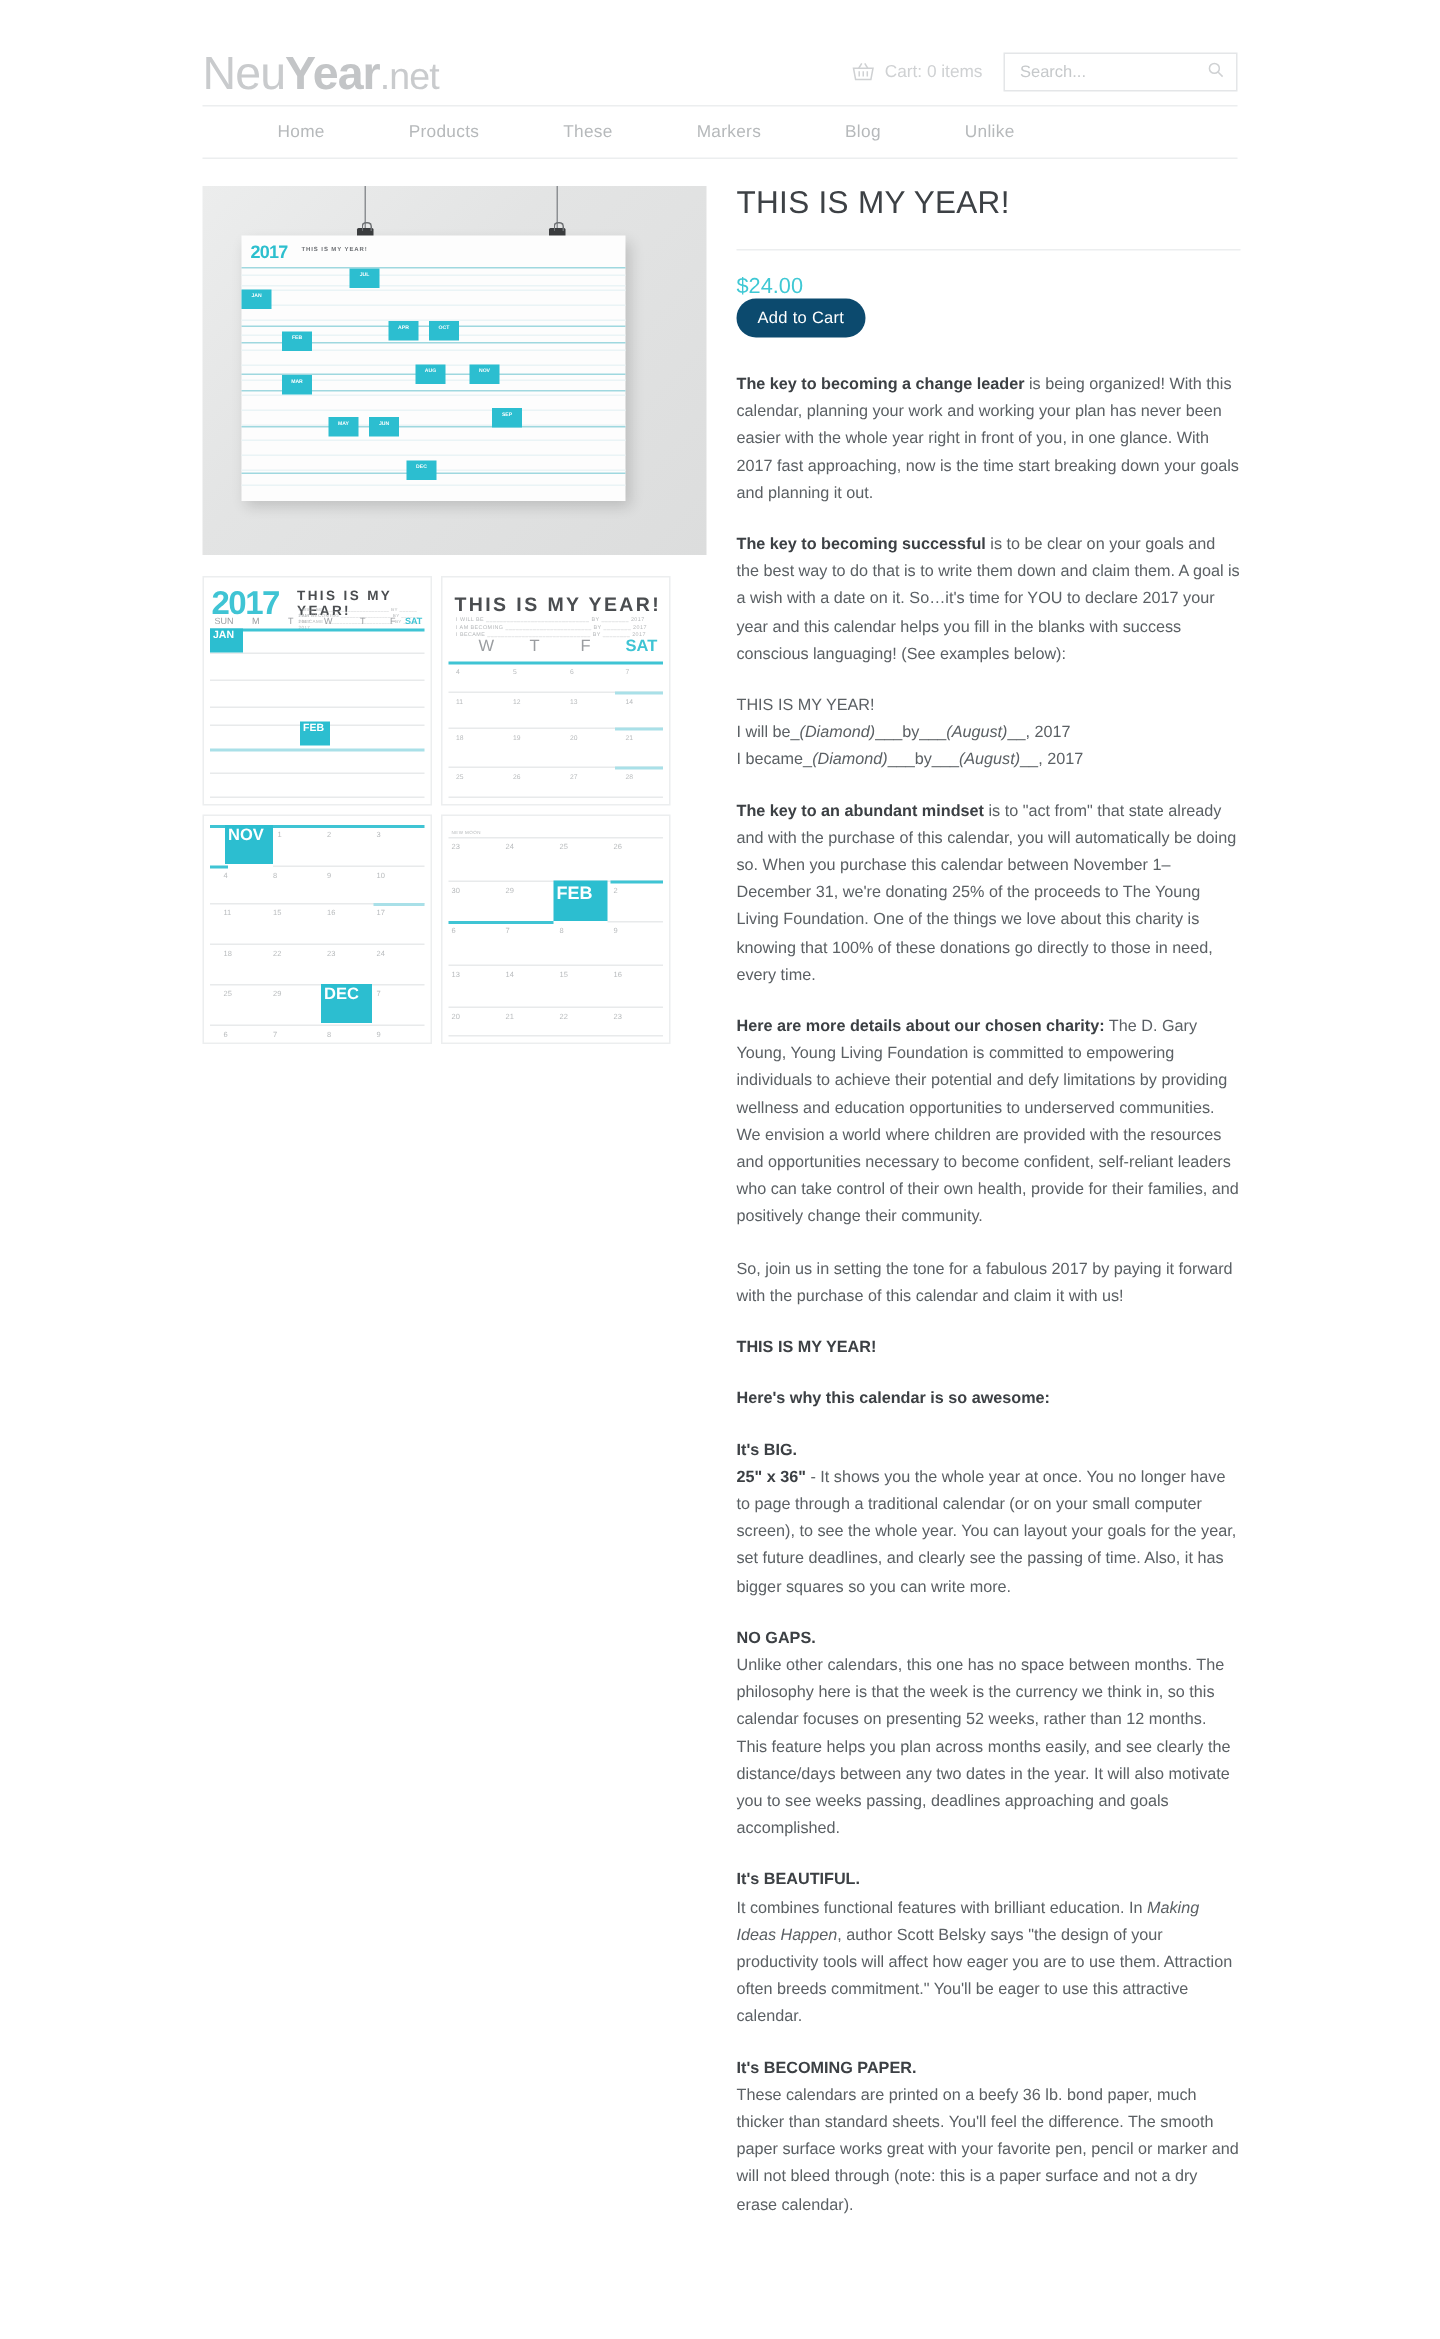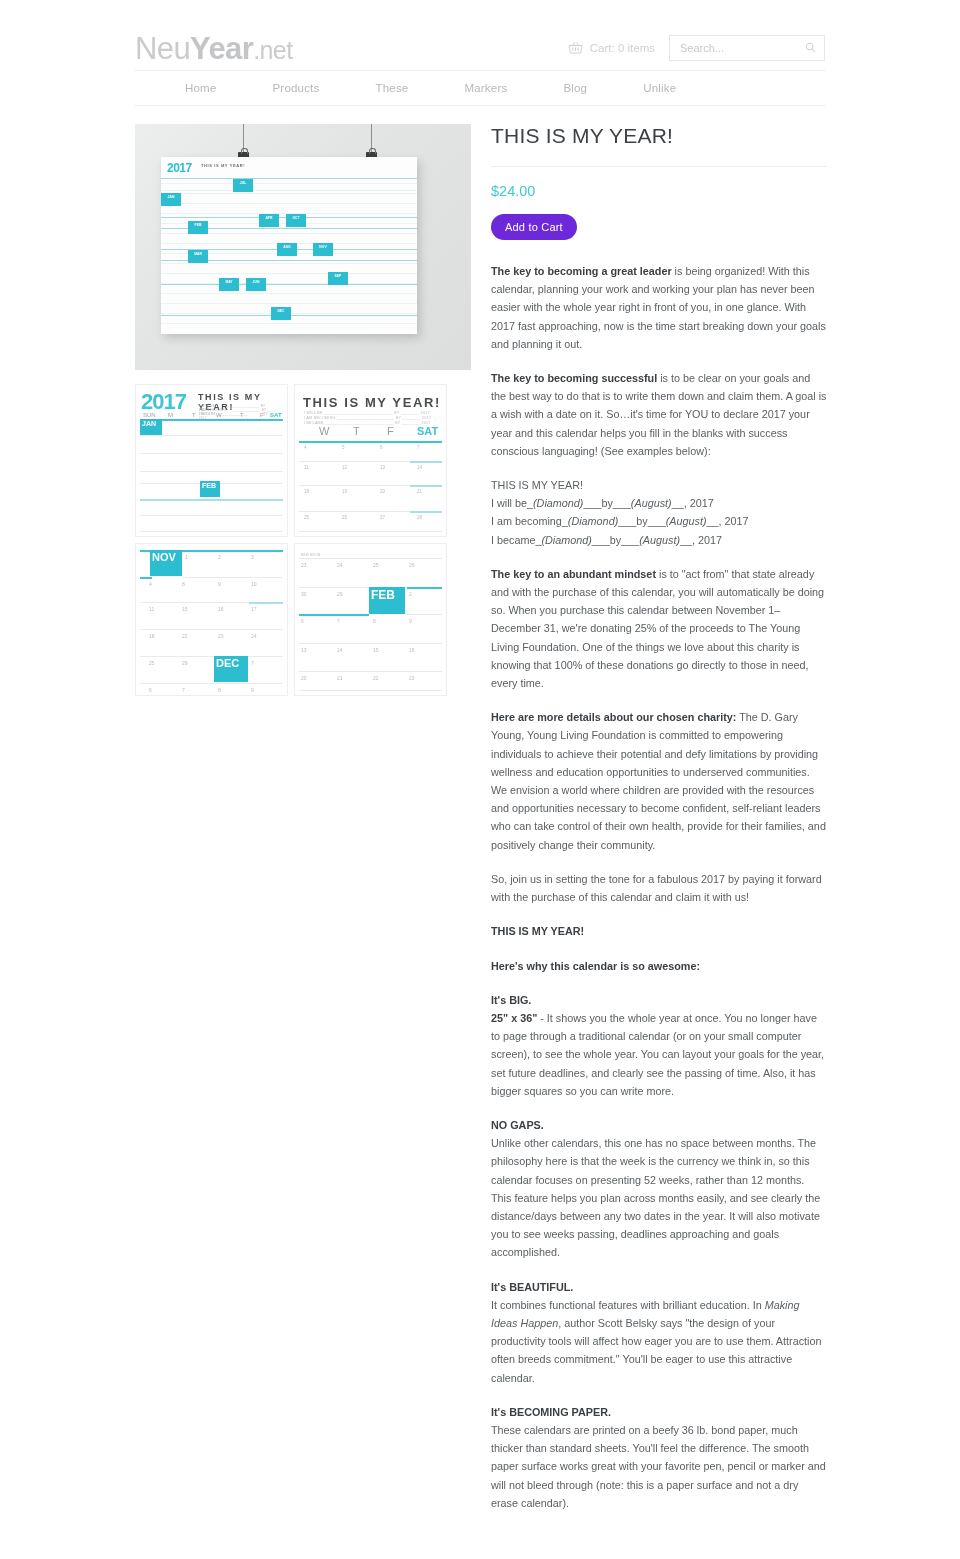--- a/index.html
+++ b/index.html
@@ -130,23 +130,22 @@
 
   
   h1.product-title {
     margin: 0; font-weight: 400; font-size: 21px;
     color: #3d4145; letter-spacing: 0.2px;
     padding-bottom: 18px;
     border-bottom: 1px solid #eceeef;
   }
   .price { color: #3fc8d4; font-size: 14.5px; margin: 16px 0 0; }
   .add-to-cart {
-    margin-top: 15px;
     display: inline-block;
-    background: #6d28d9; color: #fff;
+    background: #0c4a6e; color: #fff;
     border: 0; border-radius: 14px;
     font-family: "Liberation Sans", sans-serif;
     font-size: 11px; padding: 7px 14px;
     cursor: pointer; letter-spacing: .2px;
   }
 
   .desc { margin-top: 22px; font-size: 10.8px; line-height: 18.2px; color: #5b6064; }
   .desc p { margin: 0 0 16px; }
   .desc b, .desc strong { color: #3c4044; font-weight: 700; }
   .desc em { font-style: italic; }
@@ -382,28 +381,27 @@
       </div>
     </div>
 
     <div class="col-right">
       <h1 class="product-title">THIS IS MY YEAR!</h1>
       <div class="price">$24.00</div>
       <button class="add-to-cart">Add to Cart</button>
 
       <div class="desc">
 
-        <p><b>The key to becoming a great leader</b><span> is being organized!  With this calendar, planning your work and working your plan has never been easier with the whole year right in front of you, in one glance. With 2017 fast approaching, now is the time start breaking down your goals and planning it out.</span></p>
+        <p><b>The key to becoming a change leader</b><span> is being organized!  With this calendar, planning your work and working your plan has never been easier with the whole year right in front of you, in one glance. With 2017 fast approaching, now is the time start breaking down your goals and planning it out.</span></p>
 
         <p><b>The key to becoming successful</b><span> is to be clear on your goals and the best way to do that is to write them down and claim them.  A goal is a wish with a date on it. So…it's time for YOU to declare 2017 your year and this calendar helps you fill in the blanks with success conscious languaging! (See examples below):</span></p>
 
         <div class="lines">
           <div>THIS IS MY YEAR!</div>
           <div><span>I will be_</span><em>(Diamond)</em><span>___by___</span><em>(August)</em><span>__, 2017</span></div>
-          <div><span>I am becoming_</span><em>(Diamond)</em><span>___by___</span><em>(August)</em><span>__, 2017</span></div>
           <div><span>I became_</span><em>(Diamond)</em><span>___by___</span><em>(August)</em><span>__, 2017</span></div>
         </div>
 
         <p><b>The key to an abundant mindset</b><span> is to "act from" that state already and with the purchase of this calendar, you will automatically be doing so. When you purchase this calendar between November 1–December 31, we're donating 25% of the proceeds to The Young Living Foundation. One of the things we love about this charity is knowing that 100% of these donations go directly to those in need, every time.</span></p>
 
         <p><b>Here are more details about our chosen charity:</b><span>  The D. Gary Young, Young Living Foundation is committed to empowering individuals to achieve their potential and defy limitations by providing wellness and education opportunities to underserved communities. We envision a world where children are provided with the resources and opportunities necessary to become confident, self-reliant leaders who can take control of their own health, provide for their families, and positively change their community.</span></p>
 
         <p>So, join us in setting the tone for a fabulous 2017 by paying it forward with the purchase of this calendar and claim it with us!</p>
 
         <p><b>THIS IS MY YEAR!</b></p>

